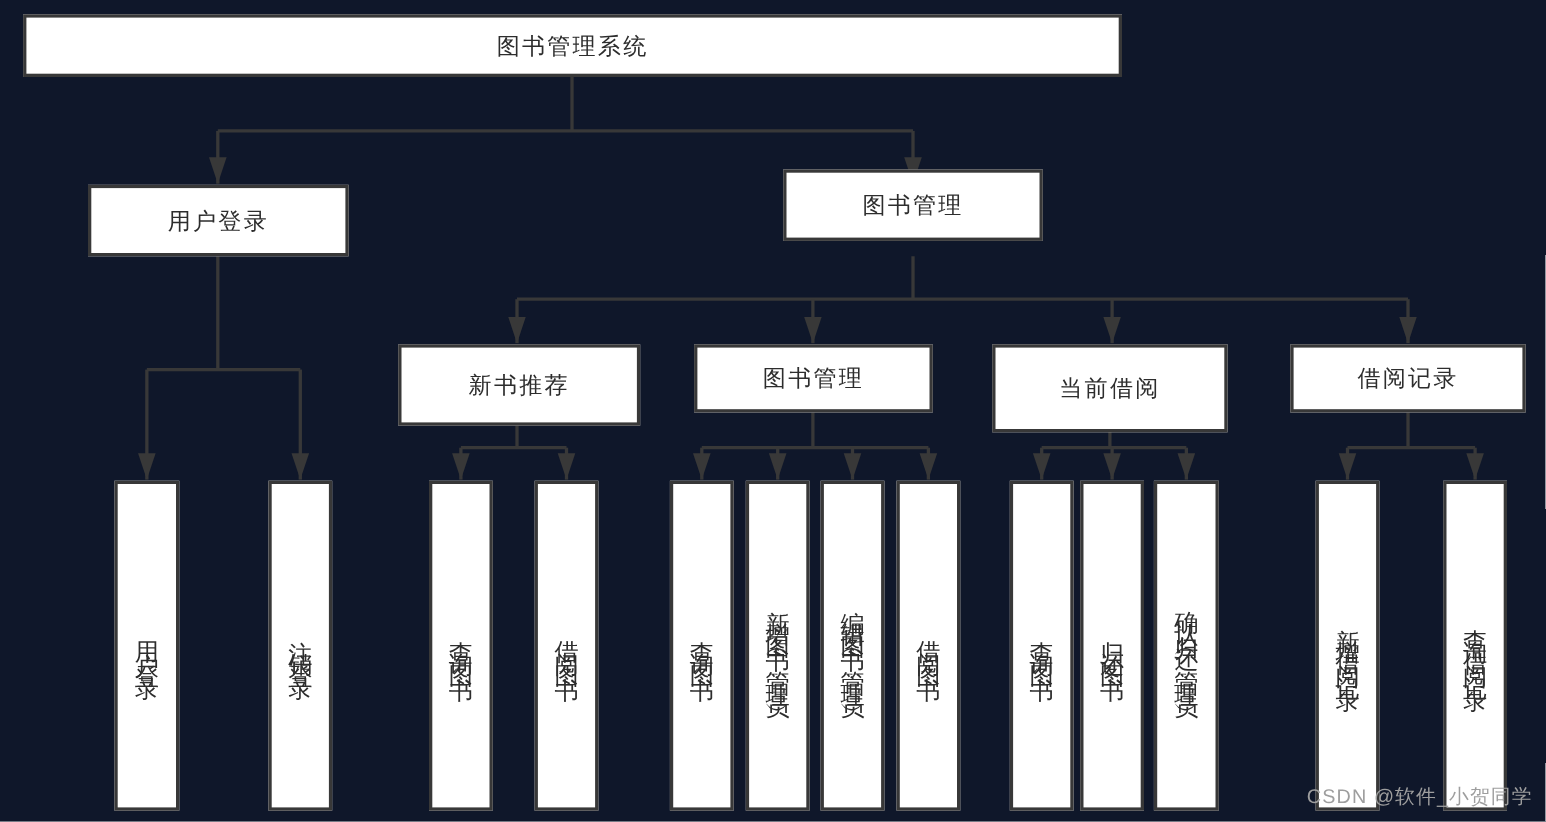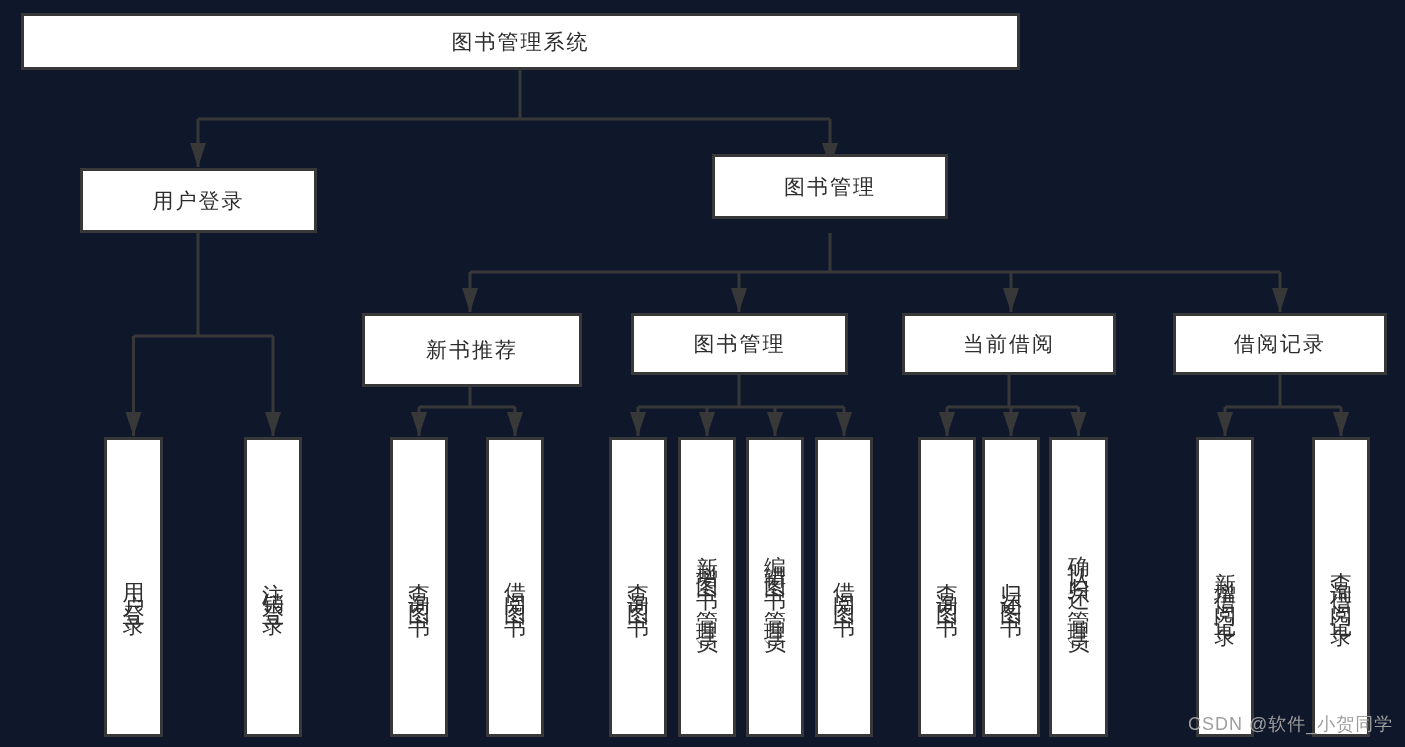--- a/index.html
+++ b/index.html
@@ -118,21 +118,21 @@
     </g>
   </svg>
 
   <div class="box" style="left:21px; top:13px; width:999px; height:57px; border-width:3px;">图书管理系统</div>
 
   <div class="box" style="left:80px; top:168px; width:237px; height:65px;">用户登录</div>
   <div class="box" style="left:712px; top:154px; width:236px; height:65px;">图书管理</div>
 
   <div class="box" style="left:362px; top:313px; width:220px; height:74px;">新书推荐</div>
   <div class="box" style="left:631px; top:313px; width:217px; height:62px;">图书管理</div>
-  <div class="box" style="left:902px; top:313px; width:214px; height:62px;">当前借阅</div>
+  <div class="box" style="left:902px; top:313px; width:214px; height:80px;">当前借阅</div>
   <div class="box" style="left:1173px; top:313px; width:214px; height:62px;text-align:right;">借阅记录</div>
 
   <div class="vbox" style="left:104px; width:59px;">
     <span>用户登录</span>
   </div>
   <div class="vbox" style="left:244px;">
     <span>注销登录</span>
   </div>
 
   <div class="vbox" style="left:390px;">

